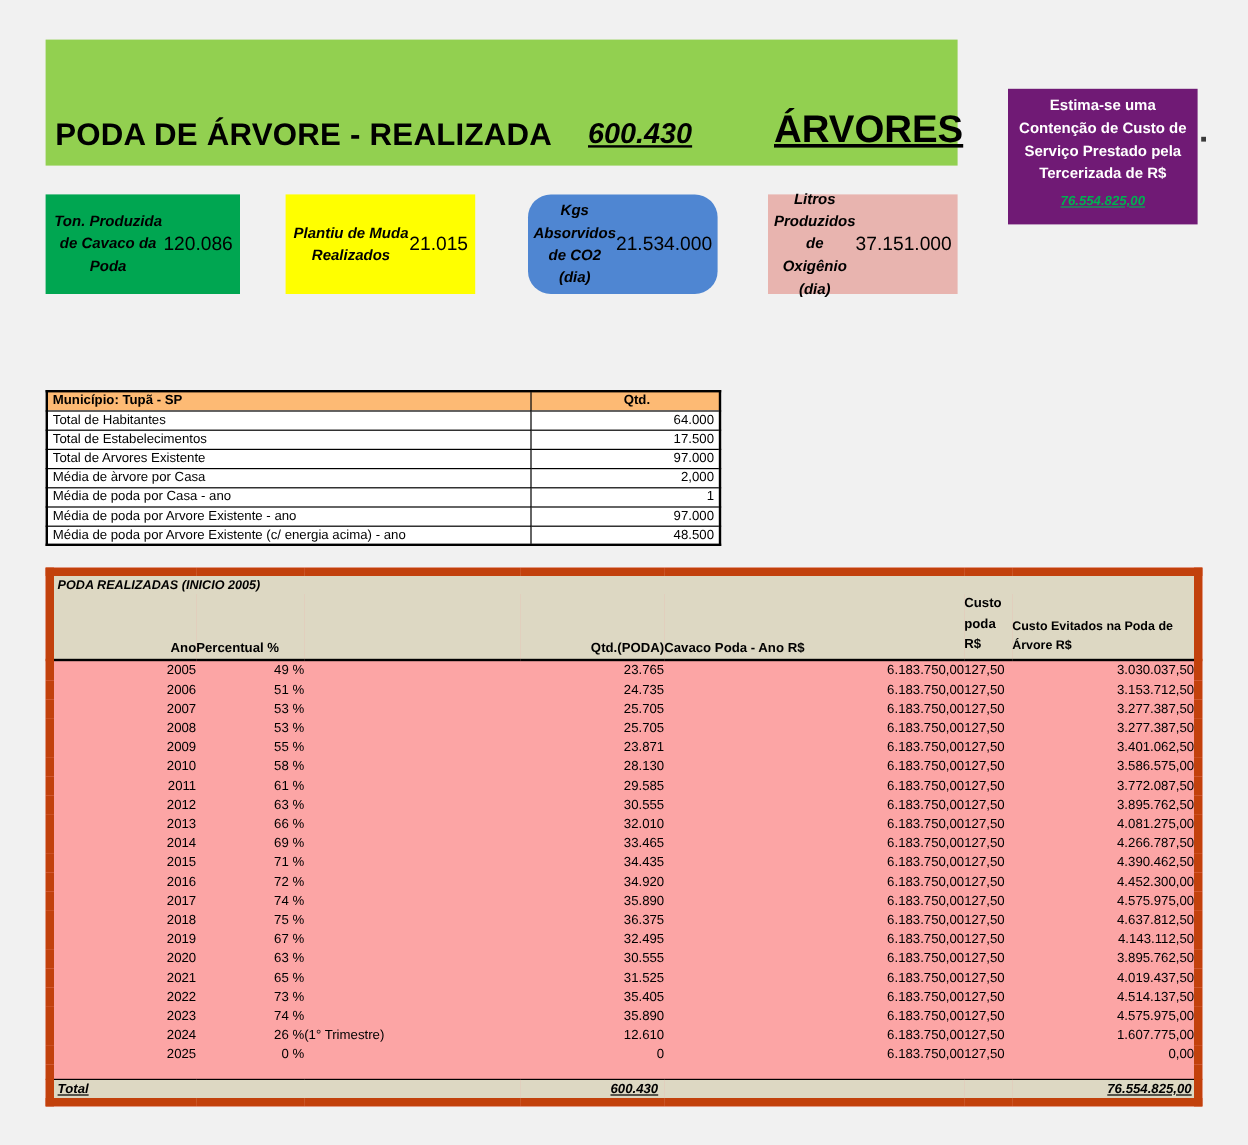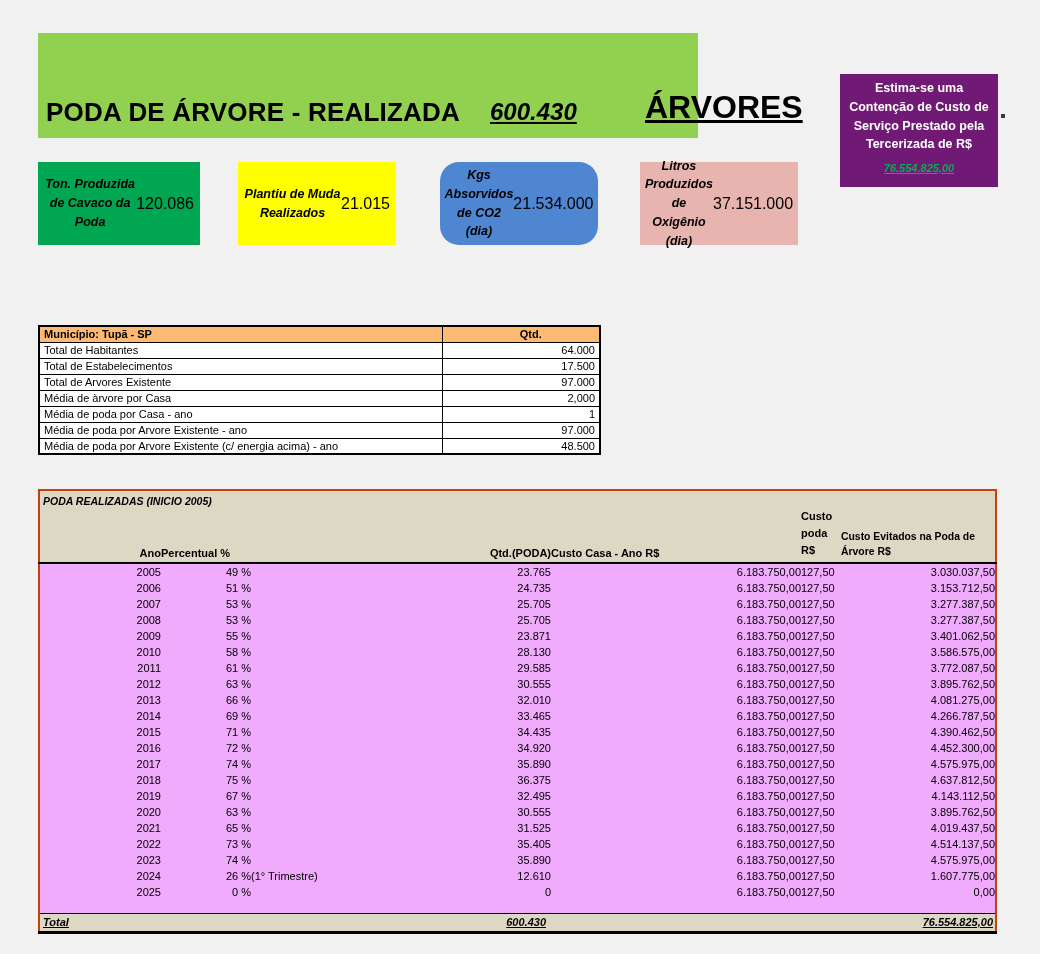--- a/index.html
+++ b/index.html
@@ -5,21 +5,21 @@
   * { box-sizing: border-box; }
   html,body { margin:0; padding:0; }
   body {
     background:#F1F1F1;
     font-family:"Liberation Sans", sans-serif;
     color:#000;
   }
   .stage { position:relative; width:1040px; height:954px; background:#F1F1F1; overflow:hidden; }
 
   
-  .banner { position:absolute; left:38px; top:33px; width:660px; height:105px; background:#92D050;padding-left:35px; }
+  .banner { position:absolute; left:38px; top:33px; width:760px; height:105px; background:#92D050;padding-left:35px; }
   .banner-title { position:absolute; left:8px; bottom:10px; font-size:26px; font-weight:bold; letter-spacing:.2px; }
   .banner-value { position:absolute; left:452px; bottom:12px; font-size:24px; font-weight:bold; font-style:italic; text-decoration:underline; }
   .banner-unit  { position:absolute; left:607px; bottom:12px; font-size:32px; font-weight:bold; text-decoration:underline; }
 
   
   .estimate { position:absolute; left:840px; top:30px; width:158px; height:113px; background:#000; color:#fff; text-align:center; }
   .estimate-text { font-weight:bold; font-size:12.5px; line-height:1.5; padding:5px 5px 0; }
   .estimate-value { display:inline-block; margin-top:8px; font-size:11px; font-weight:bold; font-style:italic; text-decoration:underline; color:#00B050; }
   .tiny-dot { position:absolute; left:1001px; top:114px; width:4px; height:4px; background:#3a3a3a; }
 
@@ -36,21 +36,21 @@
   .muni { position:absolute; left:38px; top:325px; width:561px; border-collapse:collapse; table-layout:fixed; font-size:11px; border:2px solid #000; }
   .muni col.c-lbl { width:403px; }
   .muni col.c-val { width:158px; }
   .muni th, .muni td { border:1px solid #000; height:16px; padding:0 4px; line-height:14px; }
   .muni th { background:#fdba74; font-weight:bold; text-align:left; }
   .muni th.qty { text-align:center;padding-left:24px; }
   .muni td { background:#fff; }
   .muni td.val { text-align:right; }
 
   
-  .poda { position:absolute; left:38px; top:473px; width:957px; border-collapse:collapse; table-layout:fixed; font-size:11px; background:#f0abfc; border:2px solid #c2410c;margin-top:16px; }
+  .poda { position:absolute; left:38px; top:473px; width:957px; border-collapse:collapse; table-layout:fixed; font-size:11px; background:#fca5a5; border:7px solid #c2410c; }
   .poda col.c-ano { width:122px; }  .poda col.c-pct { width:90px; }
   .poda col.c-note{ width:180px; }  .poda col.c-qtd { width:120px; }
   .poda col.c-cano{ width:250px; }  .poda col.c-cpoda{ width:40px; }
   .poda col.c-cev { width:155px; }
   .poda-title td { background:#DDD8C3; height:18px; font-weight:bold; font-style:italic; font-size:10.5px; text-align:left; padding:2px 0 0 3px; }
   .poda thead th { background:#DDD8C3; font-weight:bold; vertical-align:bottom; height:46px; padding:0 0 3px 0; border-bottom:2px solid #000; }
   th.h-ano  { text-align:right; padding-right:26px; }
   th.h-pct  { text-align:left;  padding-left:46px; }
   th.h-qtd  { text-align:right; padding-right:5px; }
   th.h-cano { text-align:left;  padding-left:92px; white-space:nowrap; }
@@ -160,21 +160,21 @@
     </colgroup>
     <thead>
       <tr class="poda-title">
         <td colspan="7">PODA REALIZADAS (INICIO 2005)</td>
       </tr>
       <tr>
         <th class="h-ano">Ano</th>
         <th class="h-pct">Percentual %</th>
         <th class="h-note"></th>
         <th class="h-qtd">Qtd.(PODA)</th>
-        <th class="h-cano">Custo Casa - Ano R$</th>
+        <th class="h-cano">Cavaco Poda - Ano R$</th>
         <th class="h-cpoda">Custo poda R$</th>
         <th class="h-cev">Custo Evitados na Poda de Árvore R$</th>
       </tr>
     </thead>
     <tbody id="poda-body">
         <tr>
           <td class="b-ano">2005</td>
           <td class="b-pct"><span class="pnum">49</span>&nbsp;%</td>
           <td class="b-note"></td>
           <td class="b-qtd">23.765</td>

